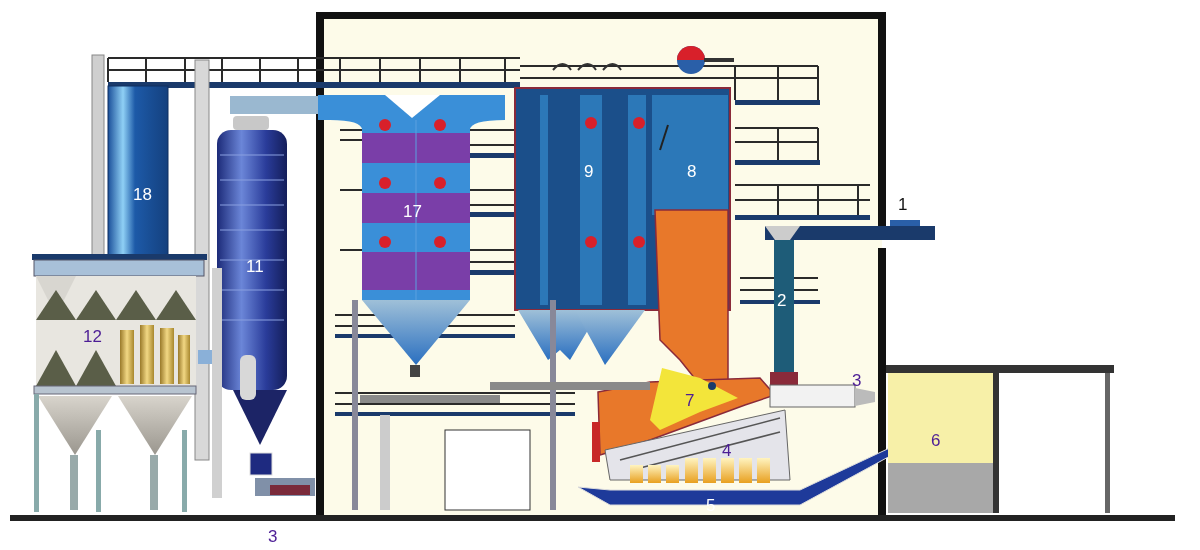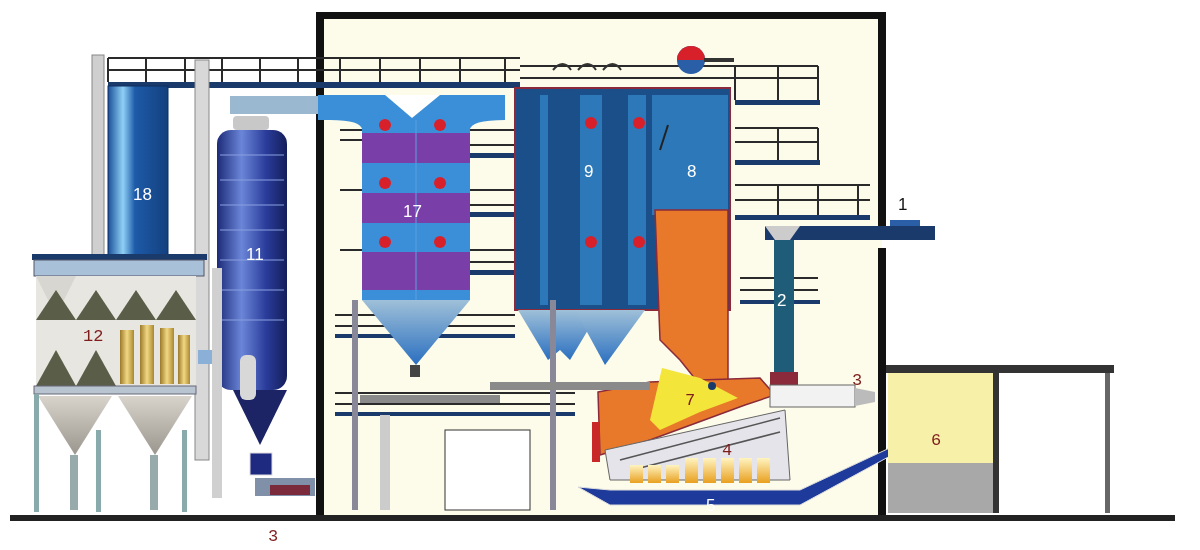--- a/index.html
+++ b/index.html
@@ -1,20 +1,20 @@
 <!DOCTYPE html>
 <html><head>
 <meta charset="utf-8">
 <style>
   html, body { margin:0; padding:0; background:#ffffff; }
   body { width:1200px; height:550px; position:relative; overflow:hidden; font-family:"Liberation Sans", sans-serif; }
   #diagram { position:absolute; left:0; top:0; width:1200px; height:550px; }
   .lbl { position:absolute; font-size:17px; line-height:17px; }
   .lbl.light { color:#ffffff; }
-  .lbl.dark { color:#7f1d1d;font-family:Liberation Mono, monospace; }
+  .lbl.dark { color:#4c1d95; }
 </style>
 </head>
 <body>
 
 <div id="diagram">
   <svg width="1200" height="550" viewBox="0 0 1200 550" xmlns="http://www.w3.org/2000/svg">
     <defs>
       <linearGradient id="g14" x1="0" x2="1" y1="0" y2="0">
         <stop offset="0" stop-color="#1a4f9a"></stop>
           <stop offset="0.25" stop-color="#8fd0f5"></stop>
@@ -281,17 +281,17 @@
   <span class="lbl light" style="left:898px;top:196px;color:#111">1</span>
   <span class="lbl light" style="left:777px;top:292px">2</span>
   <span class="lbl dark" style="left:852px;top:372px">3</span>
   <span class="lbl dark" style="left:722px;top:442px">4</span>
   <span class="lbl light" style="left:706px;top:497px">5</span>
   <span class="lbl dark" style="left:931px;top:432px">6</span>
   <span class="lbl dark" style="left:685px;top:392px">7</span>
   <span class="lbl light" style="left:687px;top:163px">8</span>
   <span class="lbl light" style="left:584px;top:163px">9</span>
   <span class="lbl light" style="left:403px;top:203px">17</span>
-  <span class="lbl light" style="left:246px;top:246px">11</span>
+  <span class="lbl light" style="left:246px;top:258px">11</span>
   <span class="lbl dark" style="left:83px;top:328px">12</span>
   <span class="lbl dark" style="left:268px;top:528px">3</span>
   <span class="lbl light" style="left:133px;top:186px">18</span>
 </div>
 
 </body></html>

